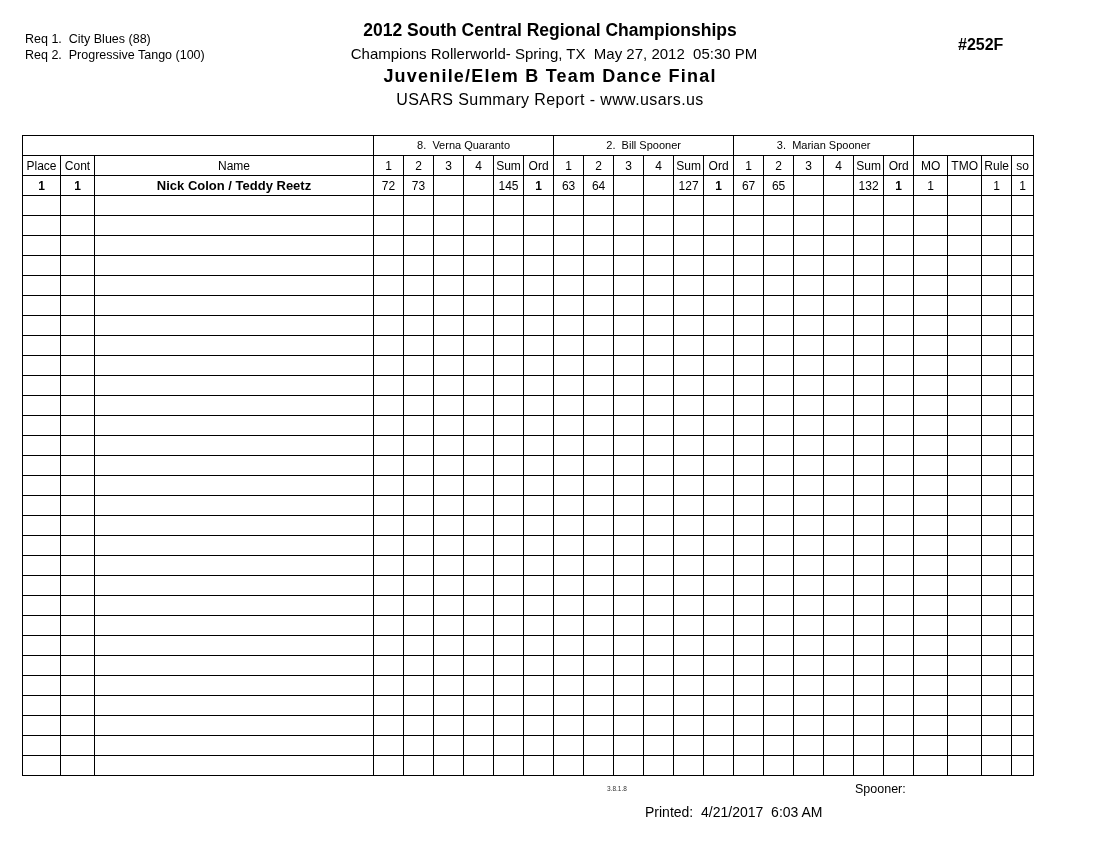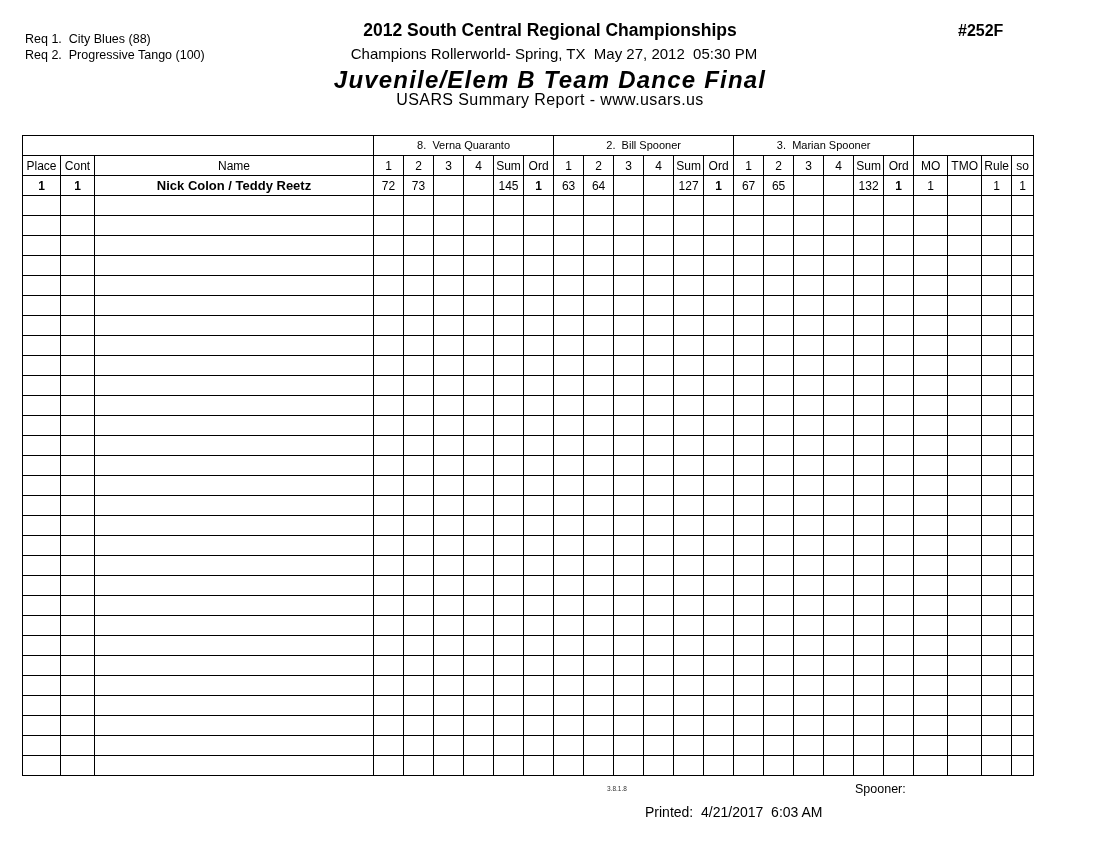--- a/index.html
+++ b/index.html
@@ -6,23 +6,23 @@
   body{
     width:1100px;height:850px;background:#ffffff;color:#000;
     font-family:"Liberation Sans", sans-serif;position:relative;overflow:hidden;
   }
   .pre{white-space:pre;}
   
   #req-block{position:absolute;left:25px;top:31px;font-size:12.5px;line-height:16px;}
   #header-block{position:absolute;left:0;top:0;width:1100px;text-align:center;}
   #report-title{position:absolute;left:0;top:20px;width:100%;font-size:17.5px;font-weight:bold;}
   #venue-line{position:absolute;left:4px;top:45px;width:100%;font-size:15px;}
-  #event-title{position:absolute;left:0;top:66px;width:100%;font-size:24px;font-weight:bold;letter-spacing:1.2px;font-style:italic;}
+  #event-title{position:absolute;left:0;top:66px;width:100%;font-size:18px;font-weight:bold;letter-spacing:1.2px;}
   #report-subtitle{position:absolute;left:0;top:91px;width:100%;font-size:16px;letter-spacing:.4px;}
-  #event-number{position:absolute;left:958px;top:22px;font-size:16px;font-weight:bold;}
+  #event-number{position:absolute;left:958px;top:36px;font-size:16px;font-weight:bold;}
   
   #results-table{
     position:absolute;left:22px;top:135px;
     border-collapse:collapse;table-layout:fixed;width:1011px;
     font-size:12px;
   }
   #results-table td{
     border:1px solid #000;height:19px;padding:0 2px;overflow:hidden;
     vertical-align:middle;text-align:center;line-height:1;
   }

